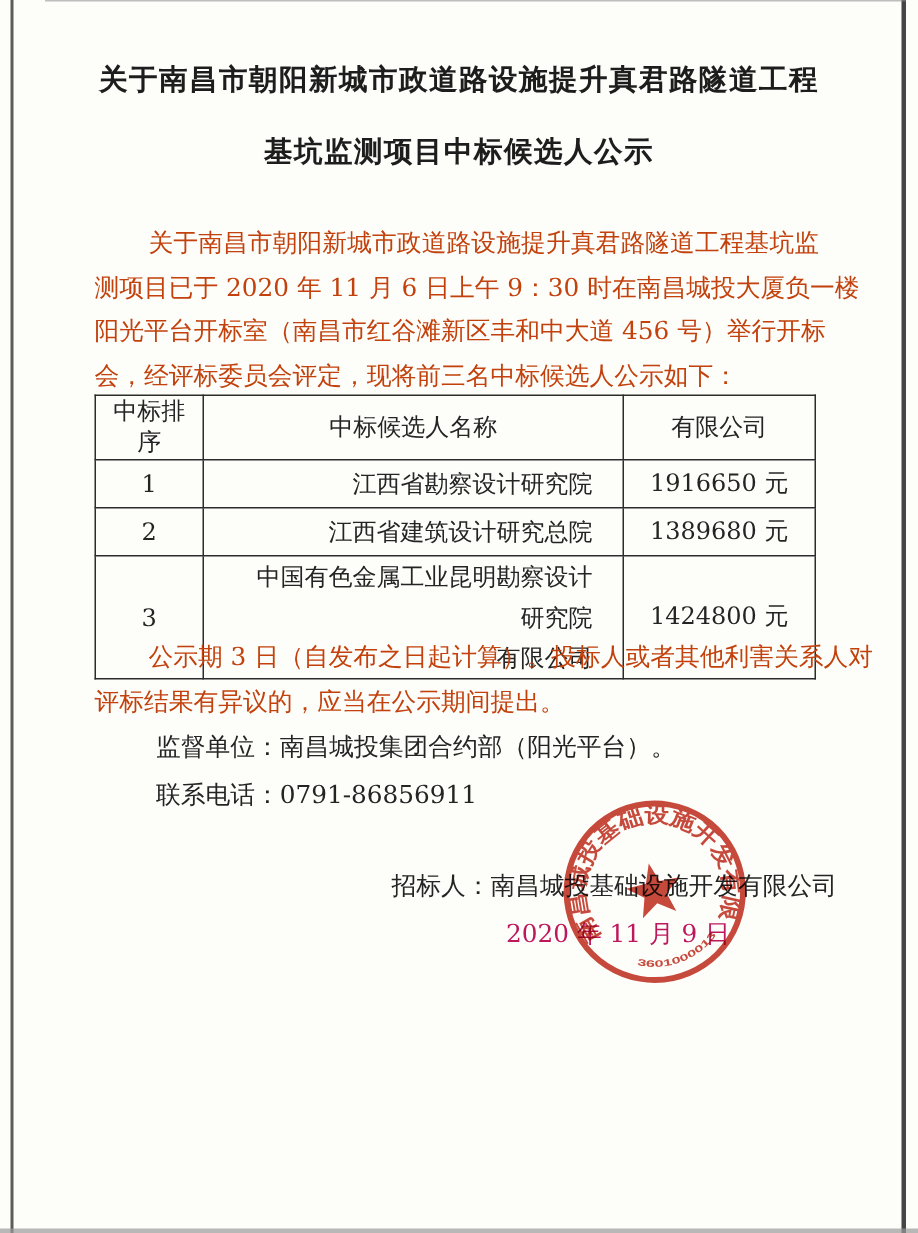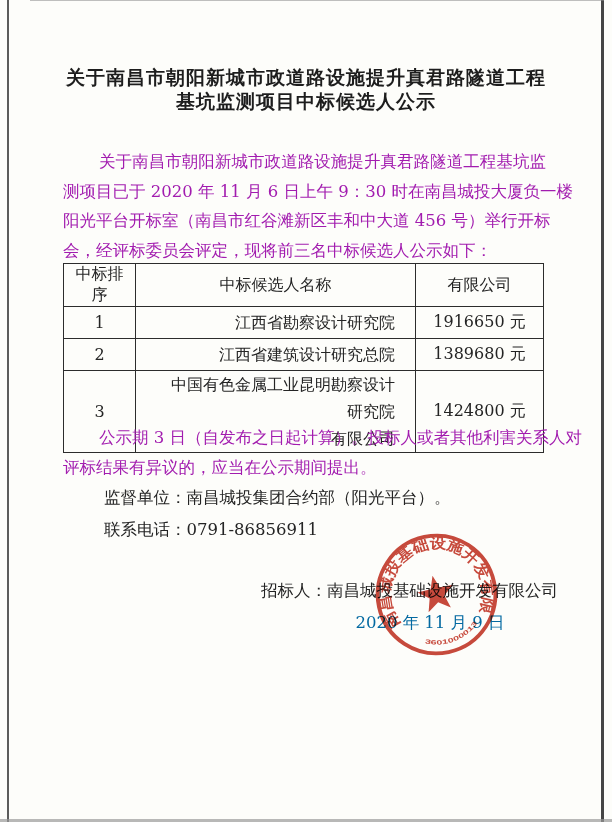--- a/index.html
+++ b/index.html
@@ -15,27 +15,27 @@
   .edge-right{left:601px;top:0;width:3px;height:822px;background:#242424;opacity:.85;}
   .edge-top{left:30px;right:8px;top:0;height:1px;background:#8a8a8a;opacity:.55;}
   .edge-bottom{left:0;bottom:0;width:100%;height:3px;background:#9a9a9a;opacity:.7;}
 
   .title{
     position:absolute;left:0;right:0;text-align:center;
     font-family:"Liberation Sans","DejaVu Sans",sans-serif;
     font-weight:700;font-size:19px;letter-spacing:1px;color:#1d1d1d;
     height:30px;line-height:30px;
   }
-  .title.t1{top:63px;text-align:center;}
+  .title.t1{top:39px;text-align:center;}
   .title.t2{top:87px;}
 
   .textblock{position:absolute;left:63px;width:483px;}
   .bline{
     height:29.5px;line-height:29.5px;font-size:16.5px;
-    white-space:nowrap;color:#a21caf;
+    white-space:nowrap;color:#c2410c;
   }
   .fill{text-align:justify;text-align-last:justify;}
   .indent{text-indent:36px;}
   .intro{top:147px;}
   .noticeblock{top:423px;}
 
   table.bidtable{
     position:absolute;left:63px;top:263px;width:480px;
     border-collapse:collapse;table-layout:fixed;
   }
@@ -46,21 +46,21 @@
   .bidtable tr.hrow{height:33px;}
   .bidtable tr.r1,.bidtable tr.r2{height:32px;}
   .bidtable tr.r3{height:63px;}
   .bidtable td.name-cell{white-space:pre-line;line-height:27px;padding:0 20px;text-align:right;}
 
   .infoline{position:absolute;left:104px;font-size:16.5px;height:30px;line-height:30px;white-space:nowrap;color:#242424;}
   .supervisor{top:483px;}
   .phone{top:515px;}
 
   .bidder{position:absolute;left:261px;top:576px;font-size:16.5px;height:30px;line-height:30px;white-space:nowrap;color:#242424;}
-  .docdate{position:absolute;left:350px;top:608px;width:160px;text-align:center;font-size:16.5px;height:30px;line-height:30px;white-space:nowrap;color:#0369a1;}
+  .docdate{position:absolute;left:332px;top:608px;width:160px;text-align:center;font-size:16.5px;height:30px;line-height:30px;white-space:nowrap;color:#be185d;}
 
   .seal{
     position:absolute;left:369px;top:527px;width:135px;height:135px;
     transform:rotate(-12deg);
     mix-blend-mode:multiply;opacity:.92;
     font-family:"Liberation Sans","DejaVu Sans",sans-serif;
   }
 </style>
 </head>
 <body>

